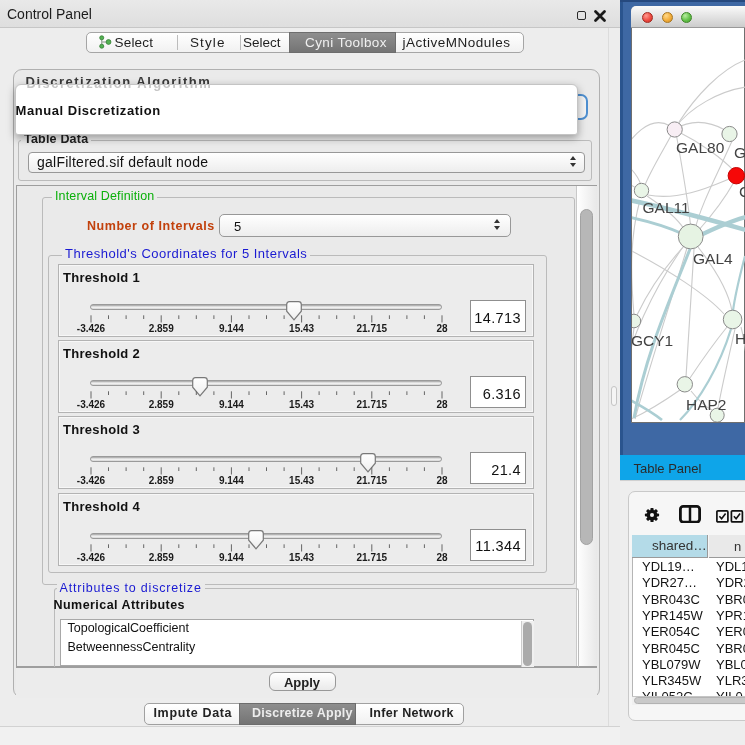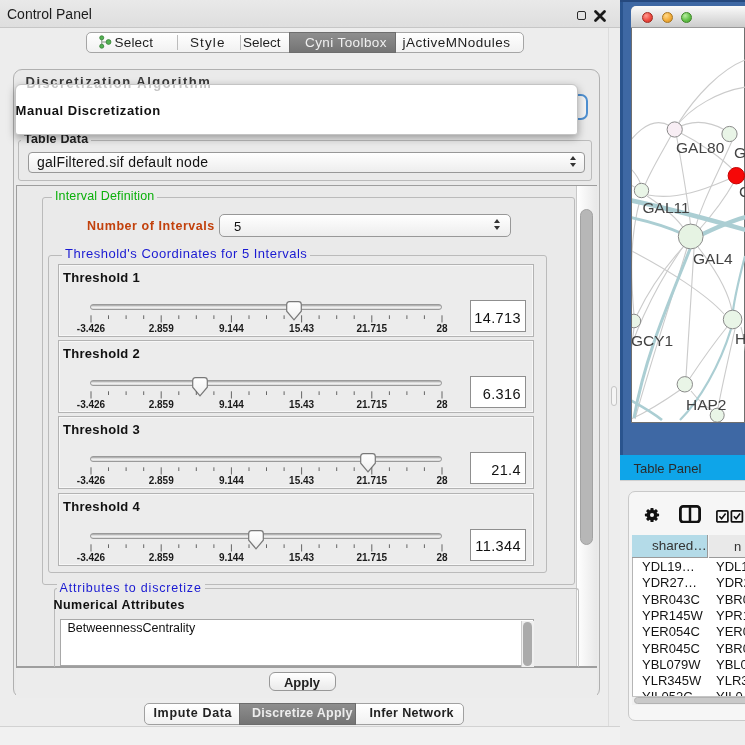--- a/index.html
+++ b/index.html
@@ -345,20 +345,21 @@
 <div class="ticklab" style="left:301.6px;top:551.5px">15.43</div>
 <div class="ticklab" style="left:371.8px;top:551.5px">21.715</div>
 <div class="ticklab" style="left:442.0px;top:551.5px">28</div>
 <div class="valbox" style="left:470px;top:528.5px">11.344</div>
 
 
 <div class="grpbox" style="left:53.5px;top:588px;width:525px;height:85px;border-bottom:none"></div>
 <div class="grplab" style="left:56.5px;top:581px;font-size:12.5px;letter-spacing:0.8px;color:#1a1ad2">Attributes to discretize</div>
 <div class="abs" style="left:53.5px;top:598px;font-size:12.5px;font-weight:bold;letter-spacing:0.45px;color:#111">Numerical Attributes</div>
 <div id="attrlist">
+    <div>TopologicalCoefficient</div>
     <div>BetweennessCentrality</div>
   </div>
 <div id="listscroll"></div>
 <div id="listthumb"></div>
 
 
 <div class="abs" style="left:16px;top:667px;width:581px;height:31px;background:#ececec;border-top:1px solid #9e9e9e"></div>
 <div id="applybtn">Apply</div>
 
 <div id="btabbar"></div>

